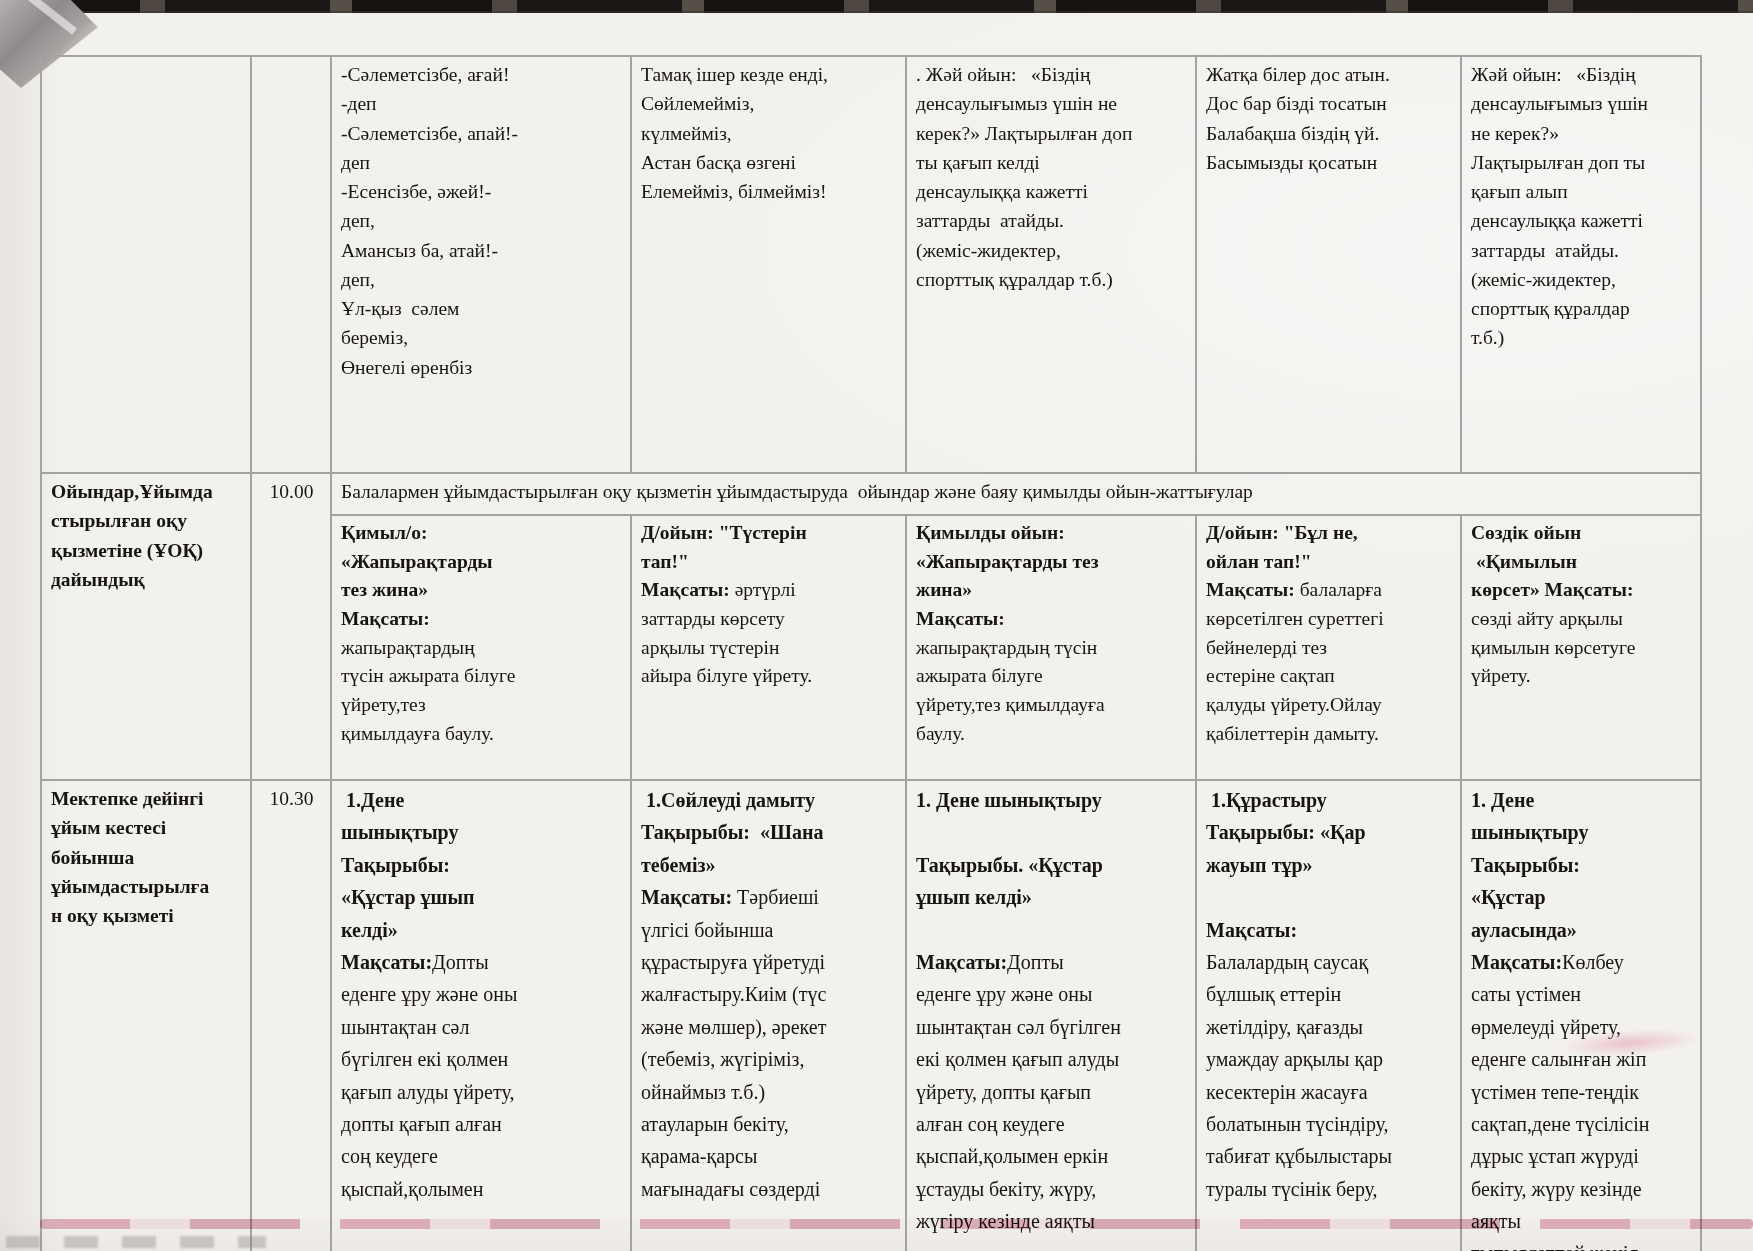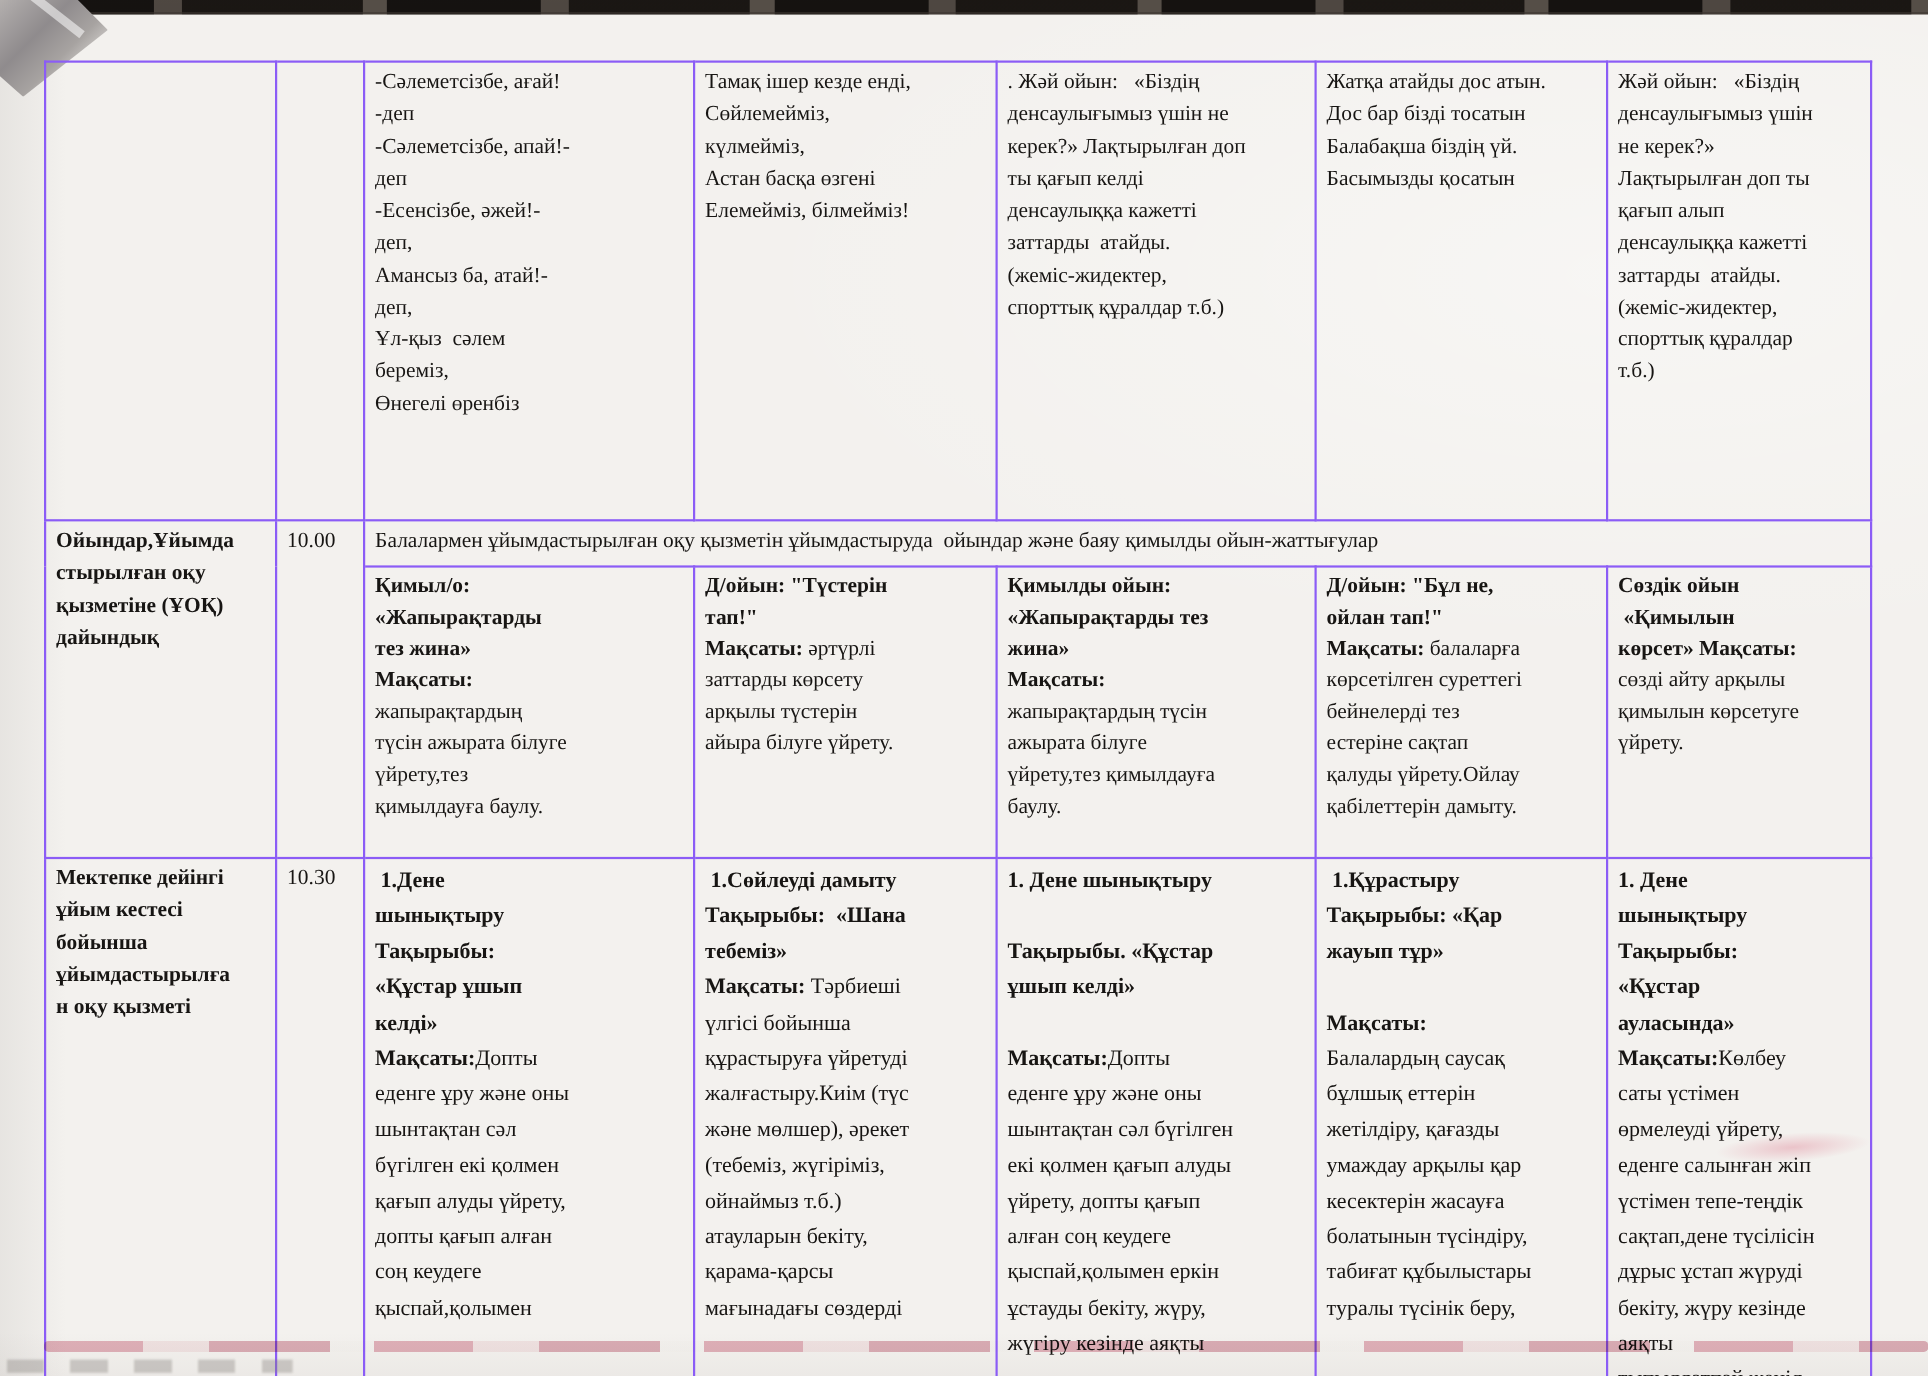--- a/index.html
+++ b/index.html
@@ -43,34 +43,34 @@
     background:rgba(255,255,255,.55);transform:rotate(38deg);
   }
 
   table.schedule{
     position:absolute;left:40px;top:55px;
     border-collapse:collapse;table-layout:fixed;
     width:1660px;
     background:transparent;
   }
   table.schedule td{
-    border:2px solid #8b5cf6;
+    border:2px solid #a3a3a3;
     vertical-align:top;
     padding:3px 8px 4px 9px;
     font-size:19.5px;line-height:1.5;
     white-space:pre-wrap;
     overflow:hidden;
   }
   tr.r1{height:417px;}
   tr.r2a{height:33px;}
   tr.r2b{height:265px;}
   tr.r3{height:455px;}
 
   td.c-act{font-weight:bold;font-size:20.5px;line-height:1.5;padding-left:13px;padding-top:5px;border-radius:30px;}
-  td.c-time{text-align:left;padding:4px 2px;font-size:20px;}
+  td.c-time{text-align:center;padding:4px 2px;font-size:20px;}
   td.banner{
     padding:2px 4px 0 4px;line-height:28px;height:33px;
     white-space:nowrap;font-size:19.5px;
   }
   tr.r3 td.c-day{line-height:1.62;font-size:20px;}
   tr.r2b td.c-day{line-height:1.47;}
   td.c-day b{font-weight:bold;}
 
   
   .pink-line{
@@ -133,21 +133,21 @@
 Астан басқа өзгені
 Елемейміз, білмейміз!</span></td>
       <td class="c-day"><span>. Жәй ойын:   «Біздің
 денсаулығымыз үшін не
 керек?» Лақтырылған доп
 ты қағып келді
 денсаулыққа кажетті
 заттарды  атайды.
 (жеміс-жидектер,
 спорттық құралдар т.б.)</span></td>
-      <td class="c-day"><span>Жатқа атайды дос атын.
+      <td class="c-day"><span>Жатқа білер дос атын.
 Дос бар бізді тосатын
 Балабақша біздің үй.
 Басымызды қосатын</span></td>
       <td class="c-day"><span>Жәй ойын:   «Біздің
 денсаулығымыз үшін
 не керек?»
 Лақтырылған доп ты
 қағып алып
 денсаулыққа кажетті
 заттарды  атайды.

